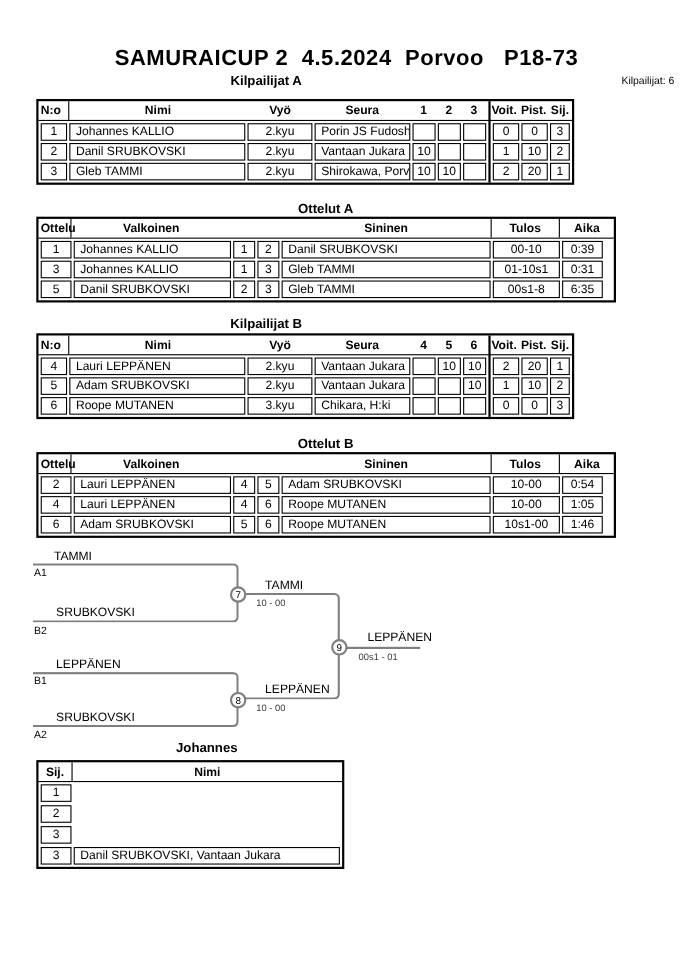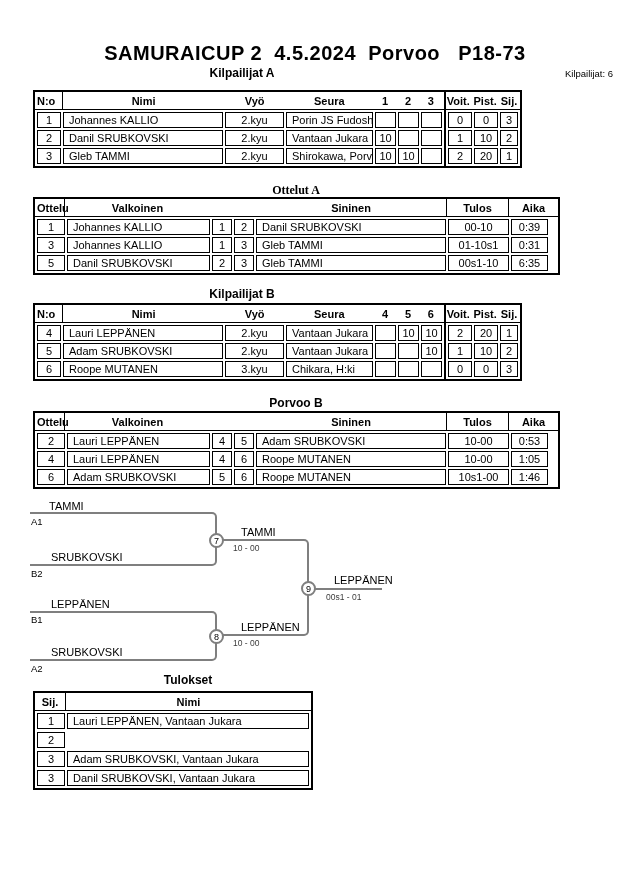--- a/index.html
+++ b/index.html
@@ -106,21 +106,21 @@
         <div class="c ka-m">10</div>
         <div class="c ka-m">10</div>
         <div class="c ka-m"></div>
         <div class="c ka-voit" style="margin-left:4px;">2</div>
         <div class="c ka-pist">20</div>
         <div class="c ka-sij">1</div>
       </div>
     </div>
   </div>
 
-  <div class="seclabel" style="left:296px; top:183px;font-family:Liberation Serif, serif;">Ottelut A</div>
+  <div class="seclabel" style="left:296px; top:183px;">Ottelut A</div>
 
   <div class="tbl" style="left:33px; top:197px; width:527px;">
     <div class="thead">
       <div class="h left" style="width:30px; border-right:1px solid #000;">Ottelu</div>
       <div class="h" style="width:145px;">Valkoinen</div>
       <div class="h" style="width:46px;"></div>
       <div class="h" style="width:190px;">Sininen</div>
       <div class="h" style="width:63px; border-left:1px solid #000; border-right:1px solid #000;">Tulos</div>
       <div class="h" style="width:49px;">Aika</div>
     </div>
@@ -142,21 +142,21 @@
         <div class="c cl oa-sin">Gleb TAMMI</div>
         <div class="c oa-tulos">01-10s1</div>
         <div class="c oa-aika">0:31</div>
       </div>
       <div class="trow">
         <div class="c oa-no">5</div>
         <div class="c cl oa-valk">Danil SRUBKOVSKI</div>
         <div class="c oa-n">2</div>
         <div class="c oa-n">3</div>
         <div class="c cl oa-sin">Gleb TAMMI</div>
-        <div class="c oa-tulos">00s1-10</div>
+        <div class="c oa-tulos">00s1-8</div>
         <div class="c oa-aika">6:35</div>
       </div>
     </div>
   </div>
 
   <div class="seclabel" style="left:242px; top:287px;">Kilpailijat B</div>
 
   <div class="tbl" style="left:33px; top:303px; width:489px;">
     <div class="vdiv"></div>
     <div class="thead">
@@ -204,40 +204,40 @@
         <div class="c ka-m"></div>
         <div class="c ka-m"></div>
         <div class="c ka-m"></div>
         <div class="c ka-voit" style="margin-left:4px;">0</div>
         <div class="c ka-pist">0</div>
         <div class="c ka-sij">3</div>
       </div>
     </div>
   </div>
 
-  <div class="seclabel" style="left:296px; top:396px;">Porvoo B</div>
+  <div class="seclabel" style="left:296px; top:396px;">Ottelut B</div>
 
   <div class="tbl" style="left:33px; top:411px; width:527px;">
     <div class="thead">
       <div class="h left" style="width:30px; border-right:1px solid #000;">Ottelu</div>
       <div class="h" style="width:145px;">Valkoinen</div>
       <div class="h" style="width:46px;"></div>
       <div class="h" style="width:190px;">Sininen</div>
       <div class="h" style="width:63px; border-left:1px solid #000; border-right:1px solid #000;">Tulos</div>
       <div class="h" style="width:49px;">Aika</div>
     </div>
     <div class="tbody">
       <div class="trow">
         <div class="c oa-no">2</div>
         <div class="c cl oa-valk">Lauri LEPPÄNEN</div>
         <div class="c oa-n">4</div>
         <div class="c oa-n">5</div>
         <div class="c cl oa-sin">Adam SRUBKOVSKI</div>
         <div class="c oa-tulos">10-00</div>
-        <div class="c oa-aika">0:53</div>
+        <div class="c oa-aika">0:54</div>
       </div>
       <div class="trow">
         <div class="c oa-no">4</div>
         <div class="c cl oa-valk">Lauri LEPPÄNEN</div>
         <div class="c oa-n">4</div>
         <div class="c oa-n">6</div>
         <div class="c cl oa-sin">Roope MUTANEN</div>
         <div class="c oa-tulos">10-00</div>
         <div class="c oa-aika">1:05</div>
       </div>
@@ -272,38 +272,36 @@
     <div class="bname" style="left:230px; top:621px;">LEPPÄNEN</div>
     <div class="bscore" style="left:233px; top:638px;">10 - 00</div>
 
     <div class="conn" style="left:217px; top:539px; width:92px; height:97px;"></div>
     <div class="mcircle" style="left:301px; top:581px;">9</div>
     <div class="hline" style="left:315px; top:588px; width:67px;"></div>
     <div class="bname" style="left:323px; top:574px;">LEPPÄNEN</div>
     <div class="bscore" style="left:326px; top:592px;">00s1 - 01</div>
   </div>
 
-  <div class="seclabel" style="left:188px; top:673px;">Tulokset</div>
+  <div class="seclabel" style="left:188px; top:673px;">Johannes</div>
 
   <div class="tbl" style="left:33px; top:691px; width:280px;">
     <div class="thead">
       <div class="h" style="width:31px; border-right:1px solid #000;">Sij.</div>
       <div class="h" style="width:245px;">Nimi</div>
     </div>
     <div class="tbody">
       <div class="trow g3">
         <div class="c tu-sij">1</div>
-        <div class="c cl tu-nimi">Lauri LEPPÄNEN, Vantaan Jukara</div>
       </div>
       <div class="trow g3">
         <div class="c tu-sij">2</div>
       </div>
       <div class="trow g3">
         <div class="c tu-sij">3</div>
-        <div class="c cl tu-nimi">Adam SRUBKOVSKI, Vantaan Jukara</div>
       </div>
       <div class="trow g3">
         <div class="c tu-sij">3</div>
         <div class="c cl tu-nimi">Danil SRUBKOVSKI, Vantaan Jukara</div>
       </div>
     </div>
   </div>
 
 </div>
 

